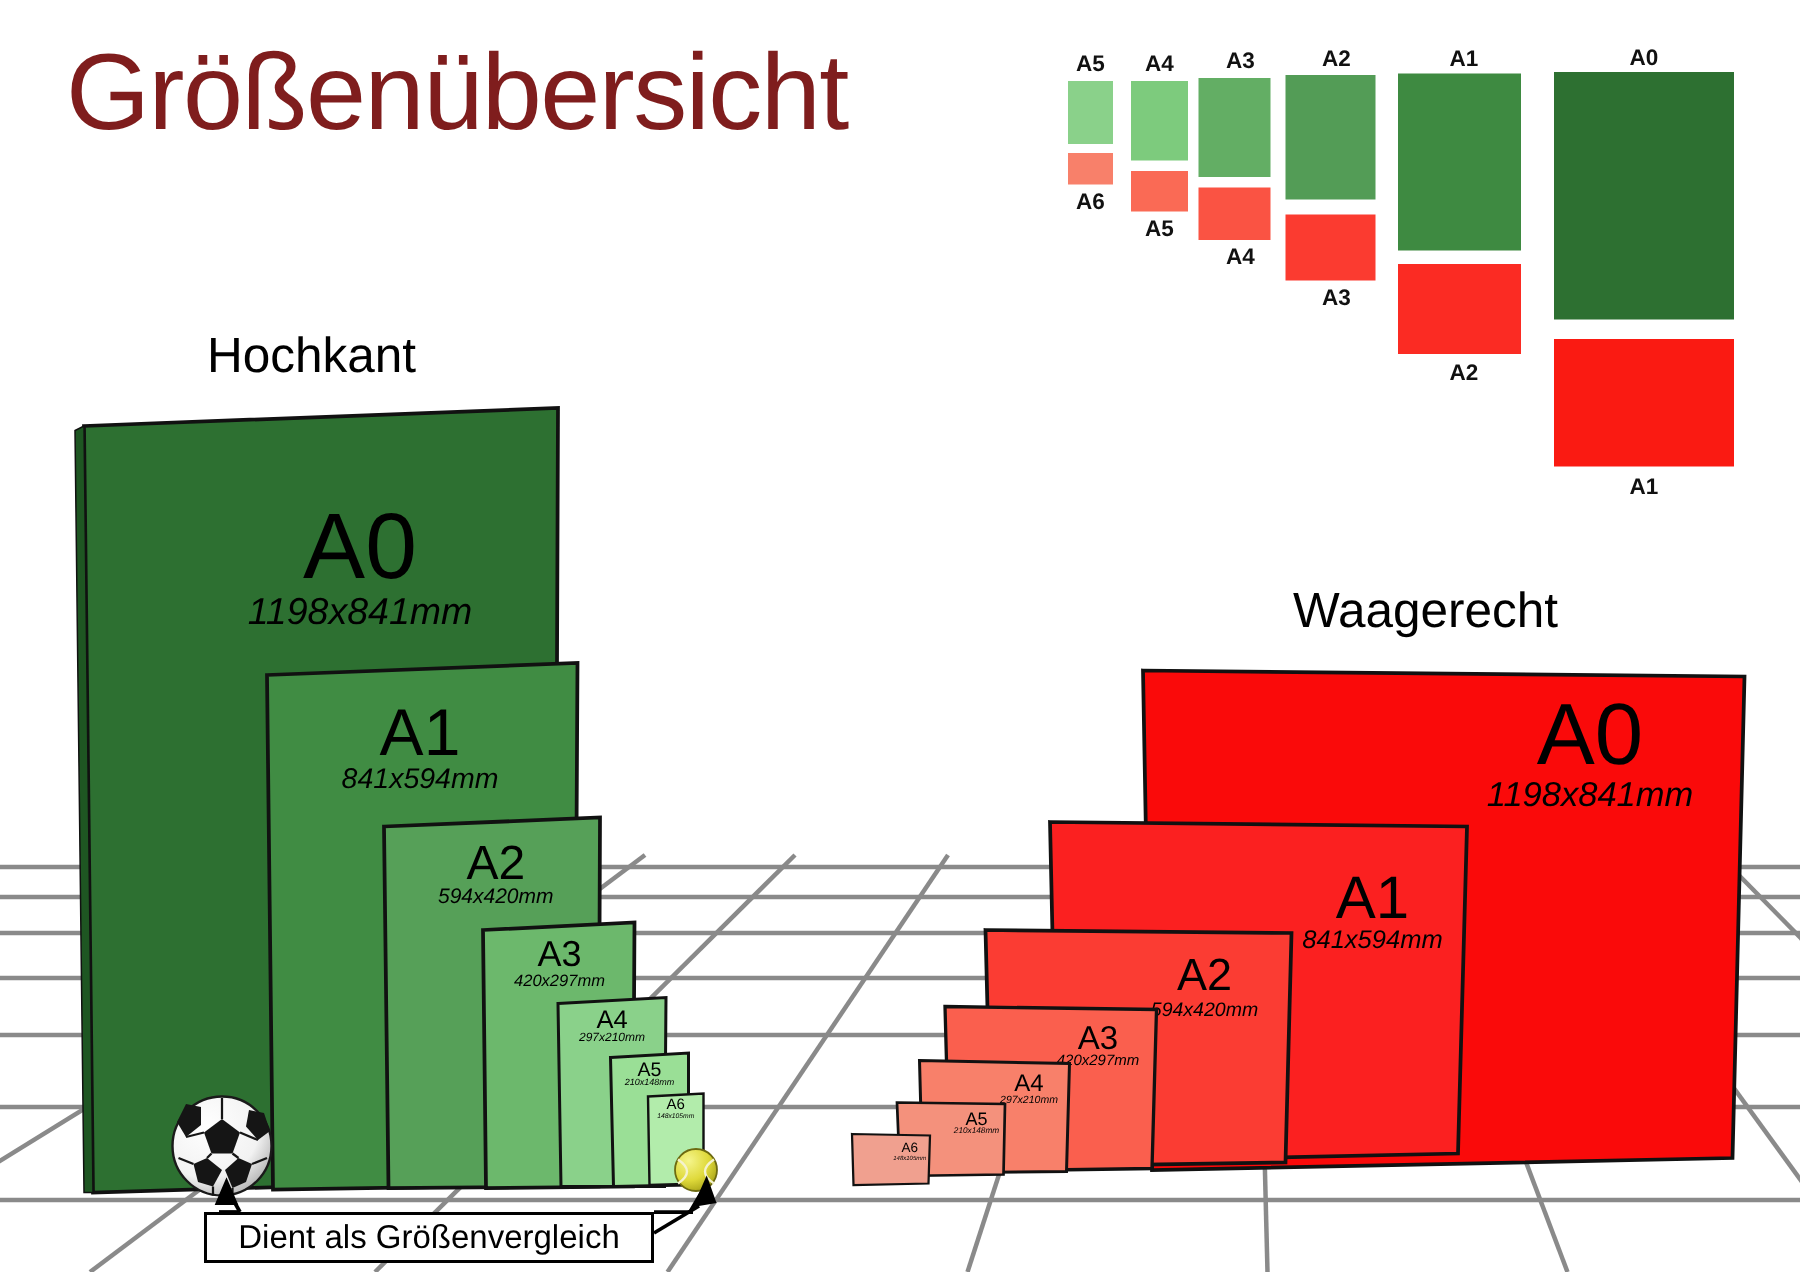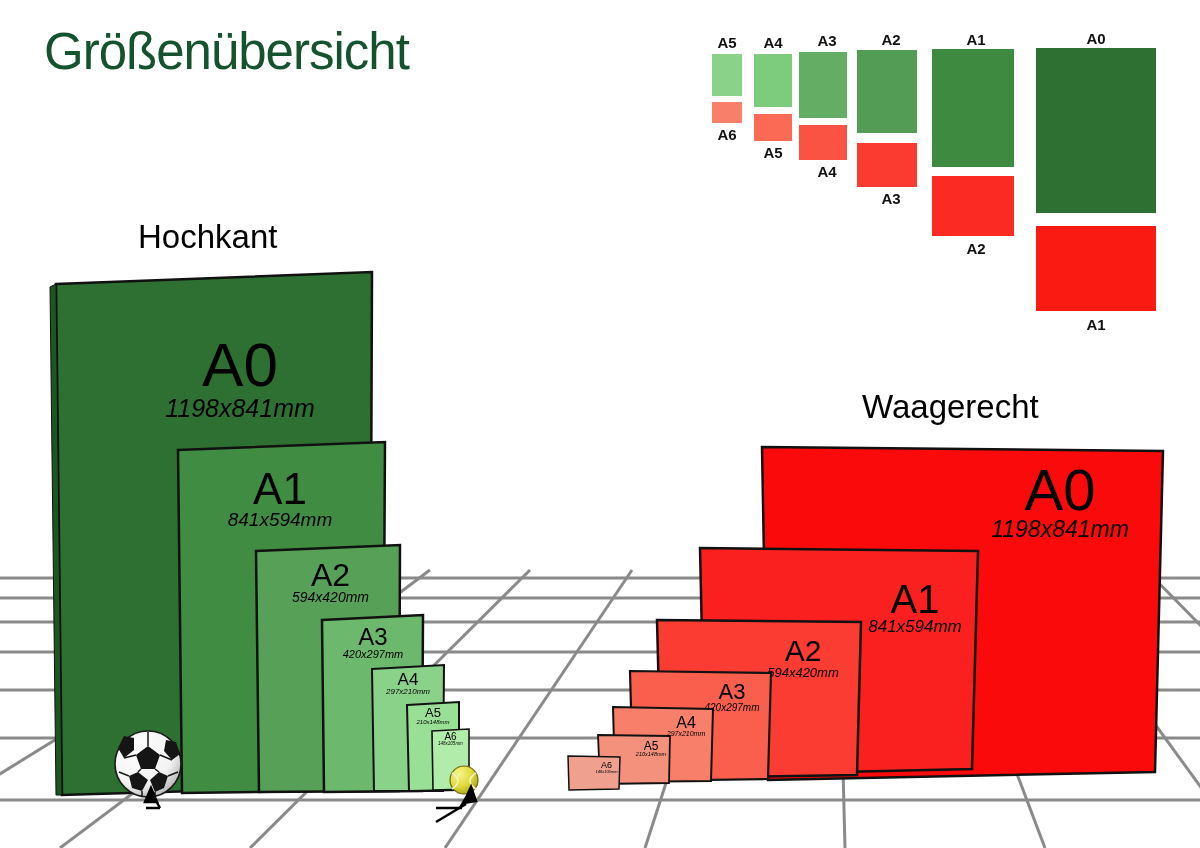--- a/index.html
+++ b/index.html
@@ -2,21 +2,21 @@
 <html><head>
 <meta charset="utf-8">
 <style>
   html,body{margin:0;padding:0;background:#ffffff;}
   body{width:1200px;height:848px;font-family:"Liberation Sans",sans-serif;overflow:hidden;}
   #stage{position:relative;width:1200px;height:848px;background:#fff;overflow:hidden;}
 
   
   #title{
     position:absolute;left:44px;top:26px;
-    font-size:51px;line-height:1;letter-spacing:-1px;color:#14532d;
+    font-size:72px;line-height:1;letter-spacing:-1px;color:#7f1d1d;
     font-family:"Liberation Sans",sans-serif;white-space:nowrap;
   }
 
   
   .orient-label{
     position:absolute;font-size:33px;color:#000;white-space:nowrap;
     font-family:"Liberation Sans",sans-serif;
   }
   #lbl-hoch{left:138px;top:218px;}
   #lbl-waag{left:862px;top:388px;}
@@ -318,14 +318,17 @@
       <line x1="160" y1="808" x2="151" y2="792"></line>
       <polygon points="151,788 157,802 145,802"></polygon>
       <line x1="146" y1="808" x2="160" y2="808"></line>
       <line x1="460" y1="808" x2="470" y2="791"></line>
       <polygon points="471,787 476,801 464,803"></polygon>
       <line x1="436" y1="822" x2="466" y2="804"></line>
       <line x1="436" y1="808" x2="462" y2="808"></line>
     </g>
   </svg>
 
+  <div id="callout">
+    <span>Dient als Größenvergleich</span>
+  </div>
 
 </div>
 
 </body></html>

